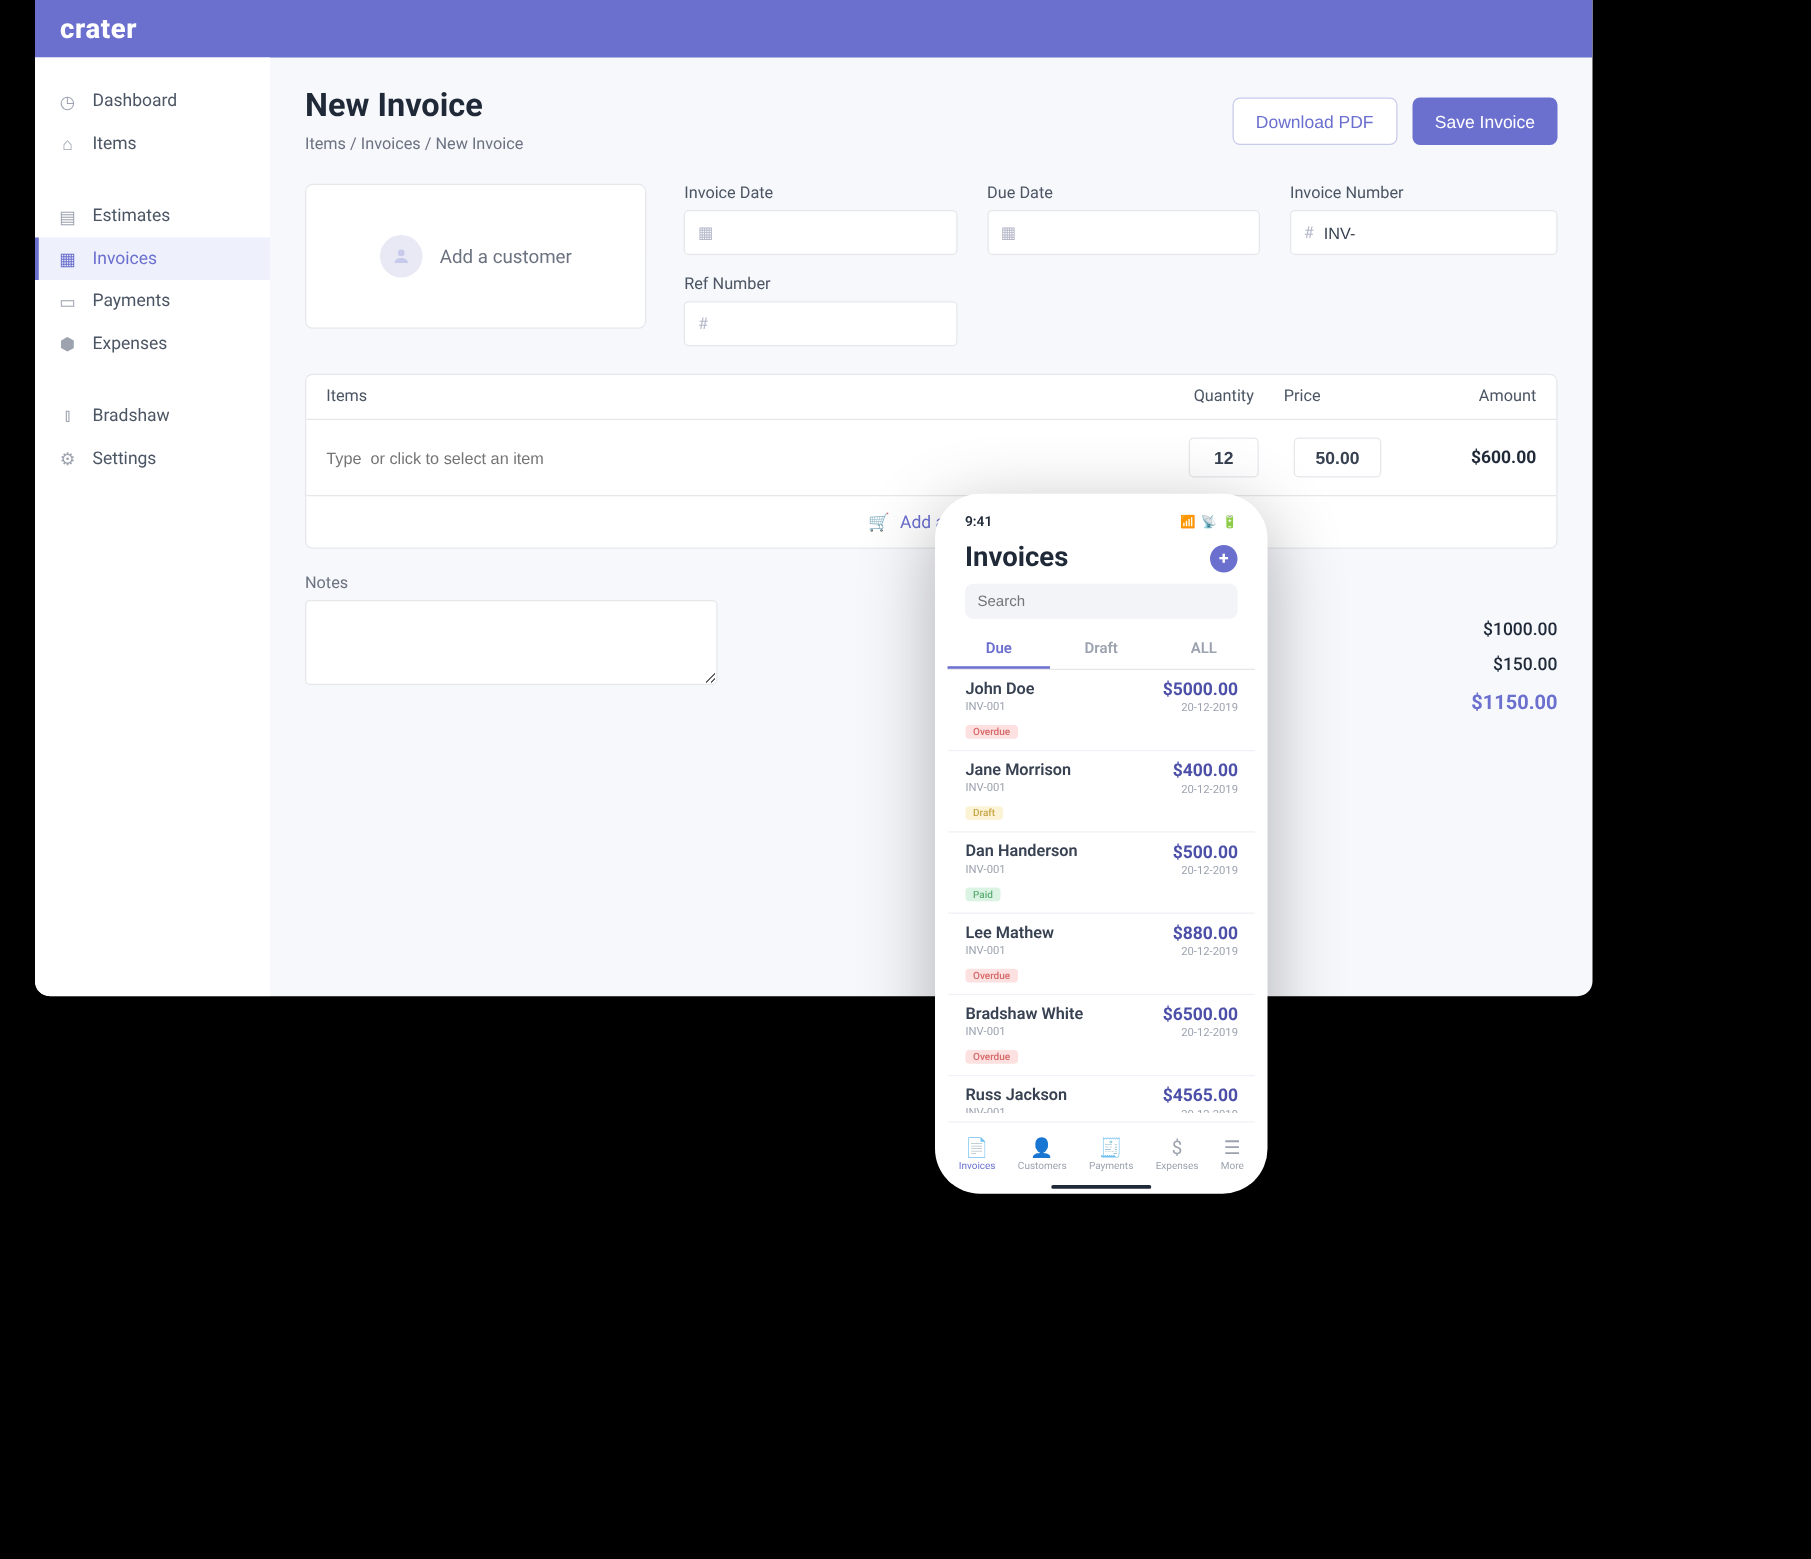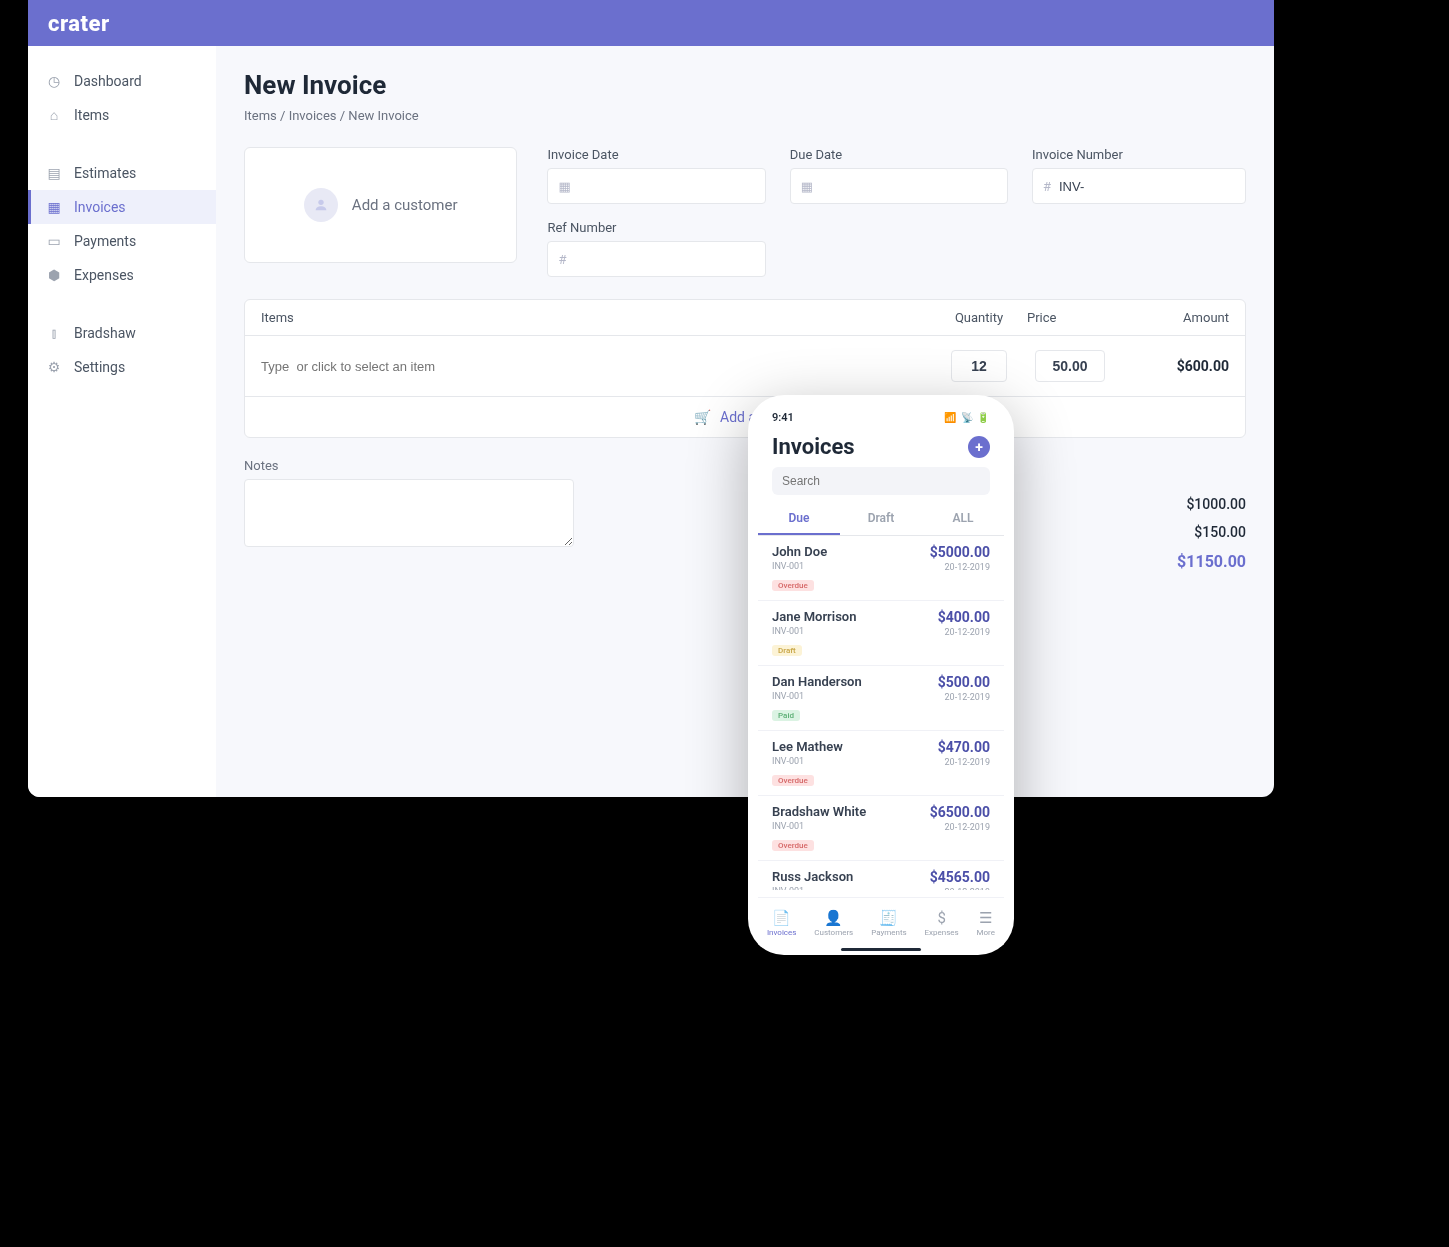--- a/index.html
+++ b/index.html
@@ -144,20 +144,24 @@
   </div>
 
   <div class="main">
     <div class="page-header">
       <div>
         <h1 class="page-title">New Invoice</h1>
         <div class="breadcrumb">
           <a>Items</a><span> / </span><a>Invoices</a><span> / </span><span>New Invoice</span>
         </div>
       </div>
+      <div class="header-actions">
+        <button class="btn btn-outline">Download PDF</button>
+        <button class="btn btn-primary">Save Invoice</button>
+      </div>
     </div>
 
     <div class="form-row">
       <div class="customer-card">
         <div class="customer-avatar">
           <svg viewBox="0 0 24 24" fill="#C7CAEB">
               <circle cx="12" cy="8" r="4"></circle>
               <path d="M4 20c0-4 4-6 8-6s8 2 8 6"></path>
             </svg>
         </div>
@@ -288,21 +292,21 @@
       <div class="phone-item-date">20-12-2019</div>
     </div>
       </div>
       <div class="phone-item">
     <div class="phone-item-left">
       <div class="phone-item-name">Lee Mathew</div>
       <div class="phone-item-inv">INV-001</div>
       <span class="phone-badge badge-overdue">Overdue</span>
     </div>
     <div class="phone-item-right">
-      <div class="phone-item-amount">$470.00</div>
+      <div class="phone-item-amount">$880.00</div>
       <div class="phone-item-date">20-12-2019</div>
     </div>
       </div>
       <div class="phone-item">
     <div class="phone-item-left">
       <div class="phone-item-name">Bradshaw White</div>
       <div class="phone-item-inv">INV-001</div>
       <span class="phone-badge badge-overdue">Overdue</span>
     </div>
     <div class="phone-item-right">

